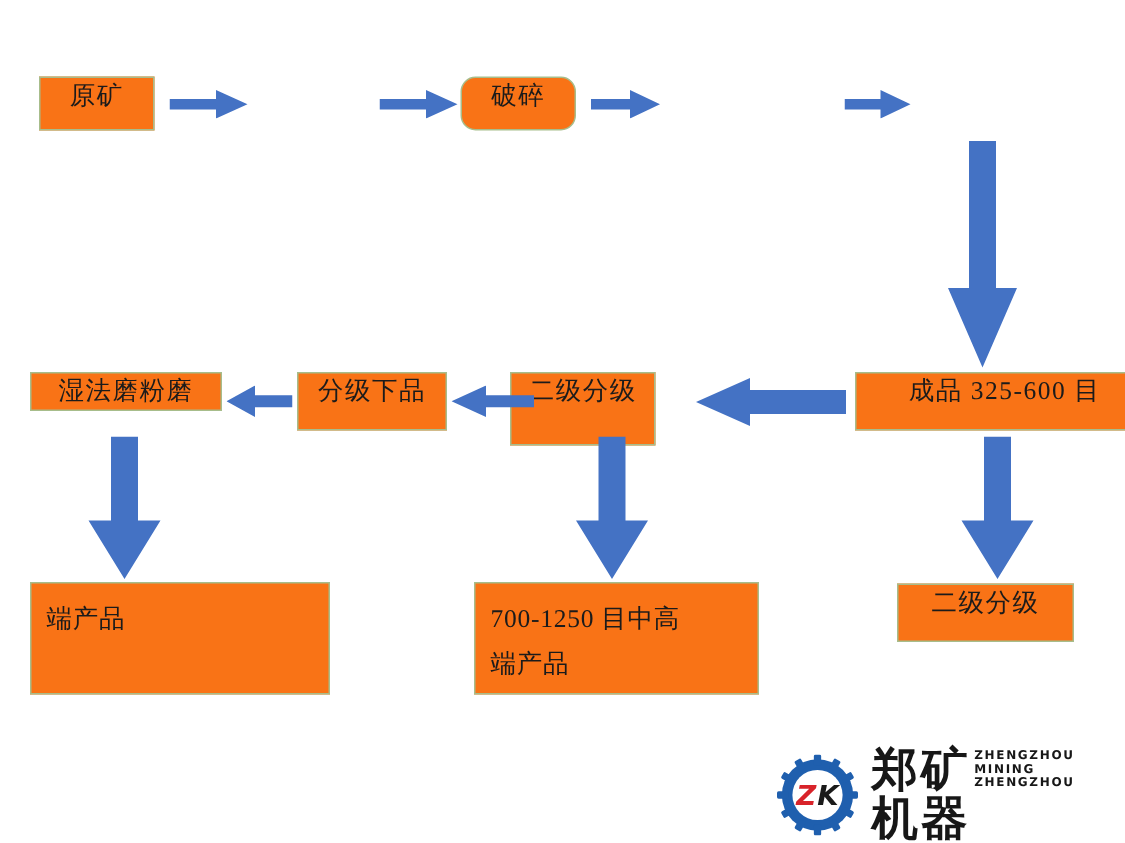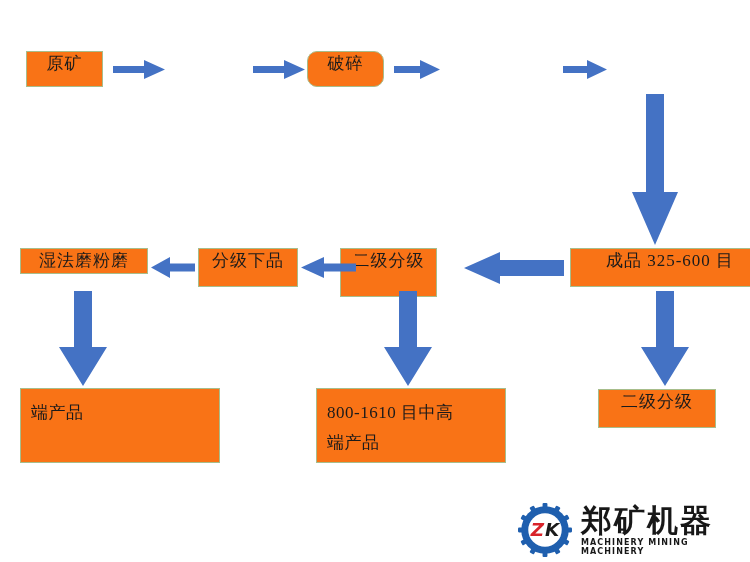--- a/index.html
+++ b/index.html
@@ -51,21 +51,21 @@
   
   #logo {
     position: absolute;
     display: flex;
     align-items: center;
   }
   #logo-gear { position: relative; }
   #logo-text {
     margin-left: 9px;
     display: flex;
-    flex-direction: column;
+    flex-direction: row;
     justify-content: center;
   }
   #logo-cn {
     font-family: "DejaVu Sans", "Liberation Sans", sans-serif;
     font-size: 31px;
     font-weight: bold;
     color: #171717;
     letter-spacing: 2px;
     line-height: 1.06;
   }
@@ -174,21 +174,21 @@
     <svg width="50" height="96" viewBox="0 0 50 96">
       <polygon points="16,0 34,0 34,56 49,56 25,95 1,56 16,56" fill="#4472C4"></polygon>
     </svg>
   </div>
 
   <div class="node multiline" style="left:20px; top:388px; width:200px; height:75px;">
     <div>端产品</div>
   </div>
 
   <div class="node multiline" style="left:316px; top:388px; width:190px; height:75px;">
-    <div>800-1610 目中高</div>
+    <div>700-1250 目中高</div>
     <div>端产品</div>
   </div>
 
   <div class="node" style="left:598px; top:389px; width:118px; height:39px;">
     <span>二级分级</span>
   </div>
 
   <div id="logo" style="left:518px; top:502px; width:226px; height:56px;">
 
     <div id="logo-gear" style="width:54px; height:54px;">
@@ -211,17 +211,17 @@
           </g>
         </g>
         <circle cx="50" cy="50" r="31" fill="#ffffff"></circle>
         <text x="36" y="62" font-family="DejaVu Sans, sans-serif" font-size="34" font-weight="bold" font-style="italic" fill="#D8232A" text-anchor="middle">Z</text>
         <text x="63" y="62" font-family="DejaVu Sans, sans-serif" font-size="34" font-weight="bold" font-style="italic" fill="#1A1A1A" text-anchor="middle">K</text>
       </svg>
     </div>
 
     <div id="logo-text">
       <div id="logo-cn">郑矿机器</div>
-      <div id="logo-en">MACHINERY MINING MACHINERY</div>
+      <div id="logo-en">ZHENGZHOU MINING ZHENGZHOU</div>
     </div>
   </div>
 
 </div>
 
 </body></html>

